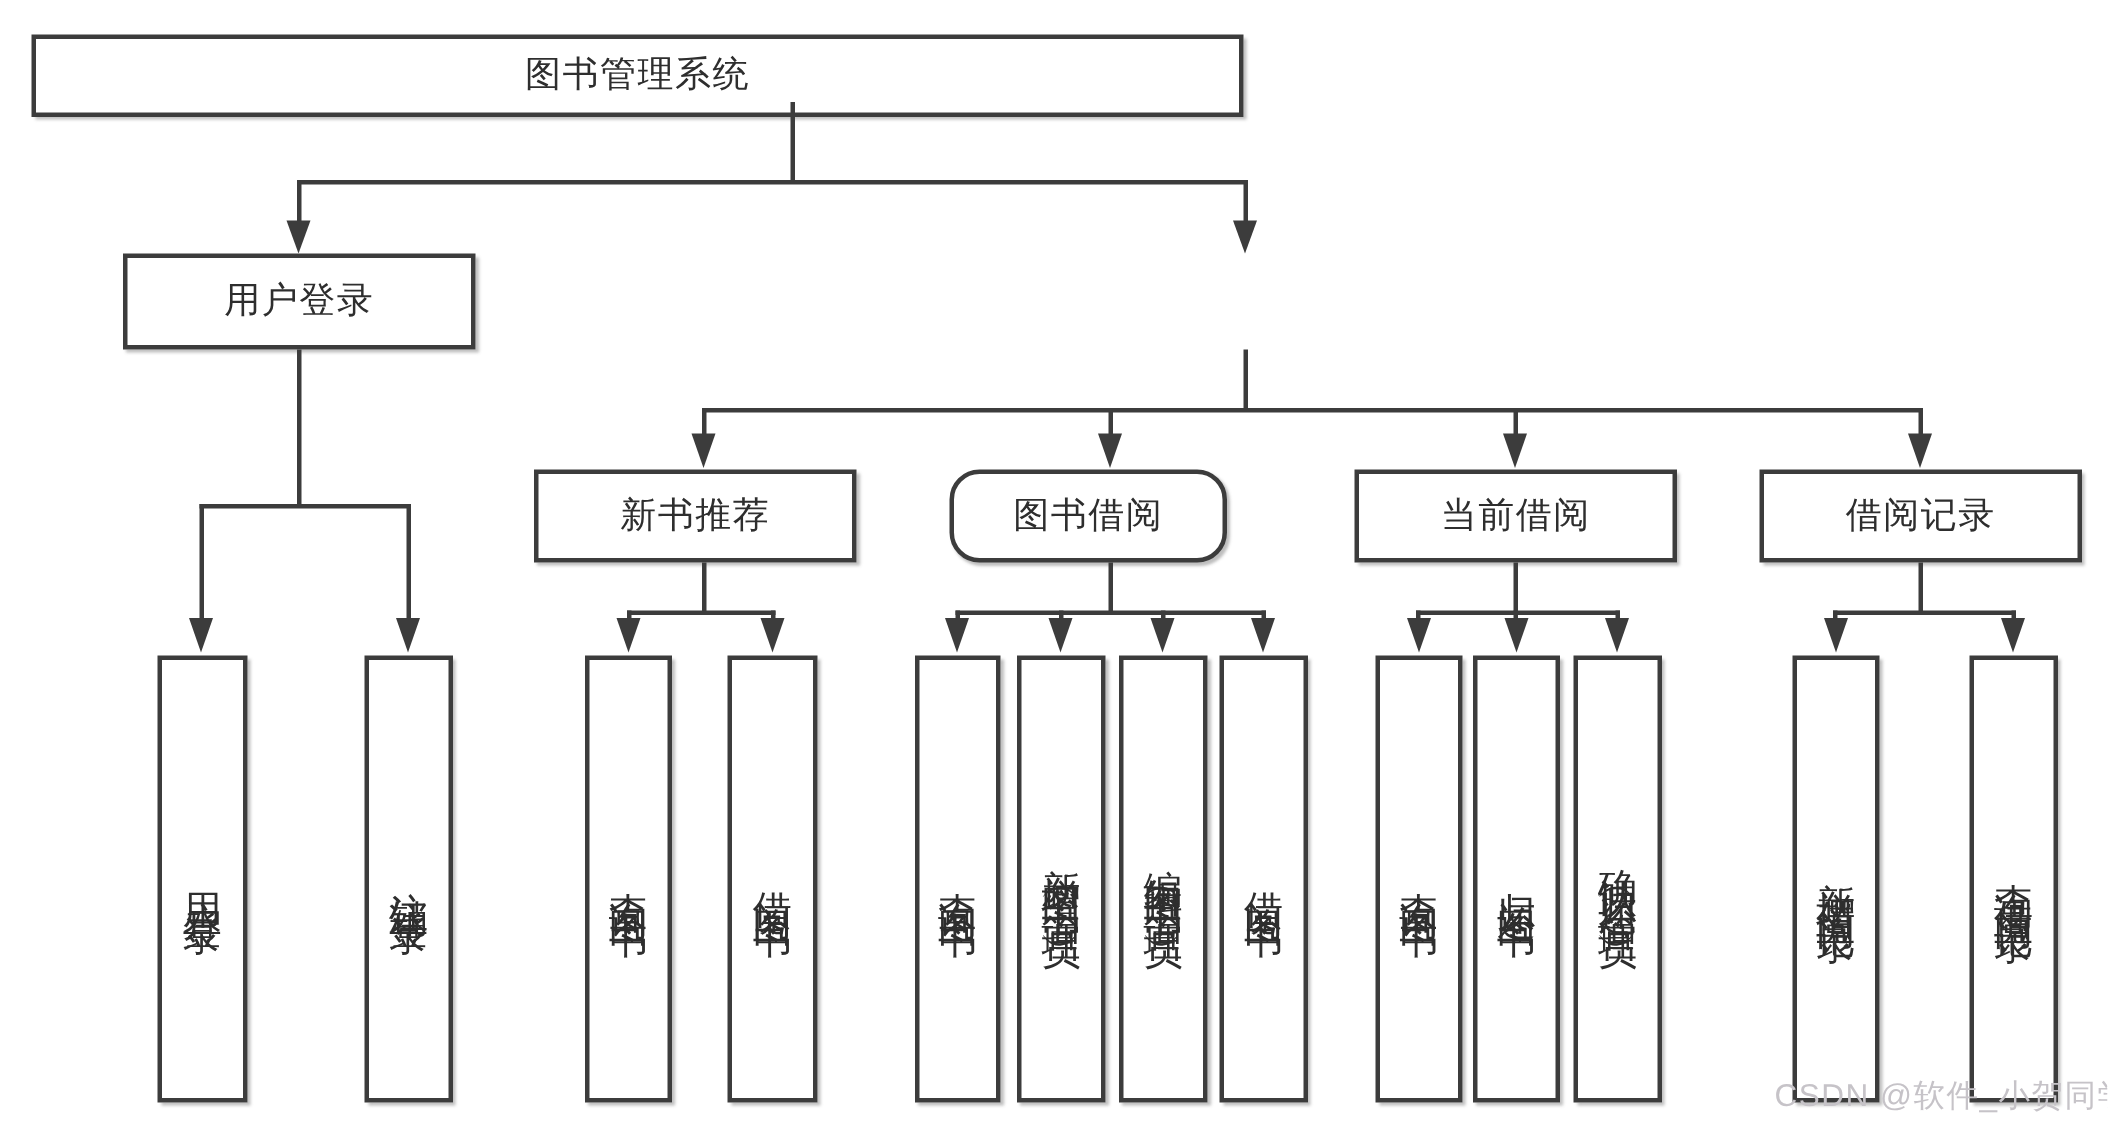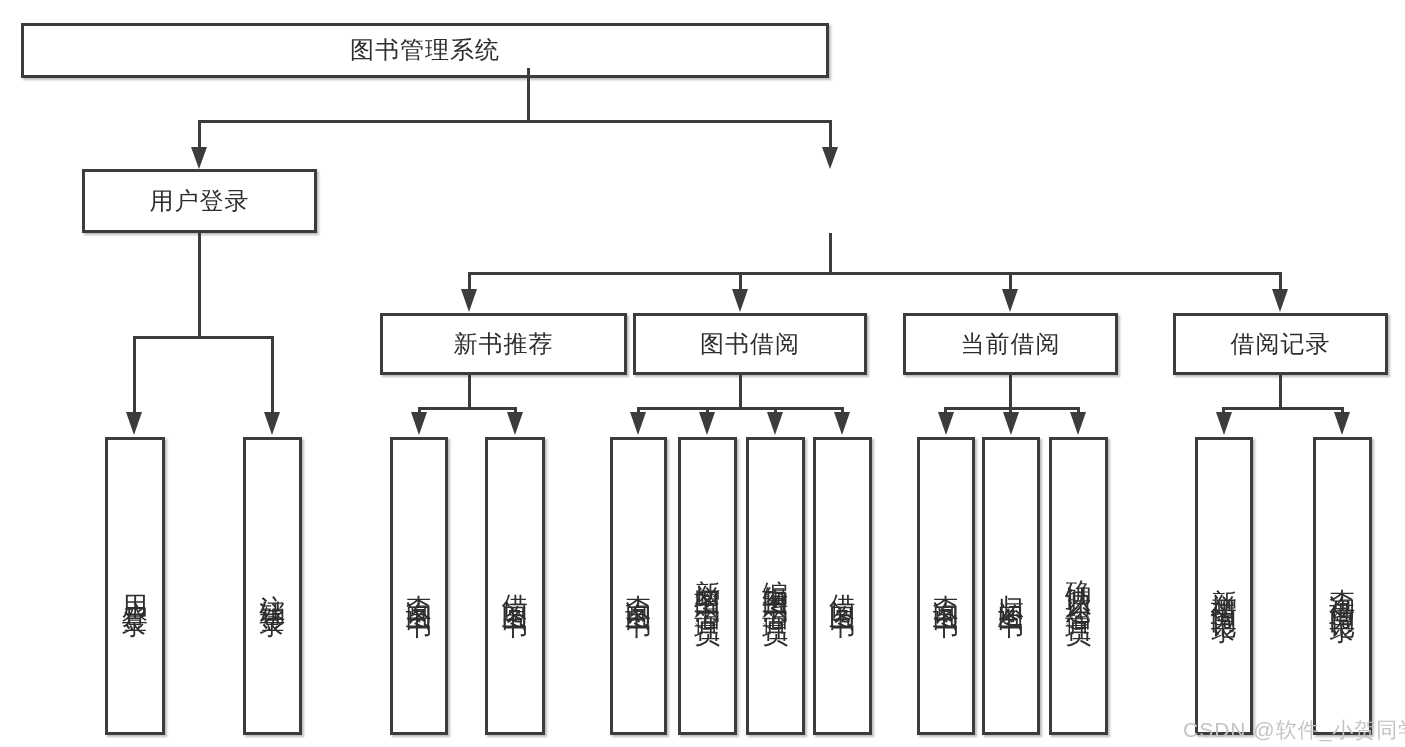--- a/index.html
+++ b/index.html
@@ -92,24 +92,24 @@
   <div class="ln" style="left:468px; top:272px; width:814px; height:3px;"></div>
   <div class="ln" style="left:468px;  top:272px; width:3px; height:19px;"></div>
   <div class="arr" style="left:461px;  top:289px;"></div>
   <div class="ln" style="left:739px;  top:272px; width:3px; height:19px;"></div>
   <div class="arr" style="left:732px;  top:289px;"></div>
   <div class="ln" style="left:1009px; top:272px; width:3px; height:19px;"></div>
   <div class="arr" style="left:1002px; top:289px;"></div>
   <div class="ln" style="left:1279px; top:272px; width:3px; height:19px;"></div>
   <div class="arr" style="left:1272px; top:289px;"></div>
 
-  <div class="box" style="left:380px; top:313px; width:247px; height:62px;">
+  <div class="box" style="left:356px; top:313px; width:215px; height:62px;">
     <span>新书推荐</span>
   </div>
-  <div class="box" style="left:633px; top:313px; width:234px; height:62px;">
+  <div class="box" style="left:633px; top:313px; width:185px; height:62px;border-radius:20px;">
     <span>图书借阅</span>
   </div>
   <div class="box" style="left:903px; top:313px; width:215px; height:62px;">
     <span>当前借阅</span>
   </div>
   <div class="box" style="left:1173px; top:313px; width:215px; height:62px;">
     <span>借阅记录</span>
   </div>
 
   <div class="ln" style="left:468px; top:375px; width:3px;  height:35px;"></div>

